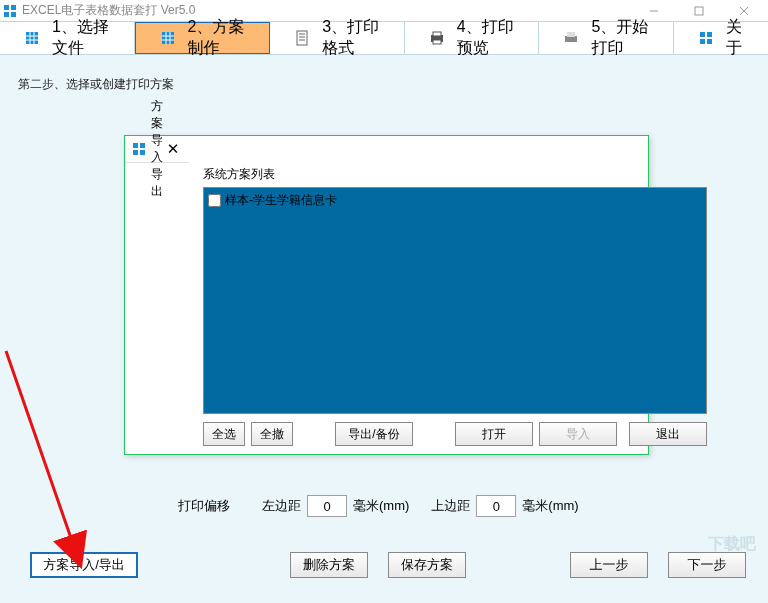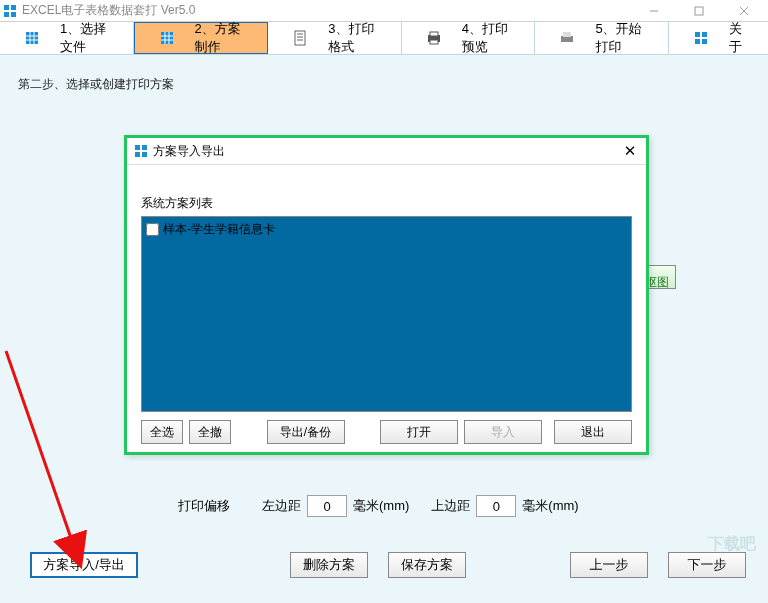--- a/index.html
+++ b/index.html
@@ -40,22 +40,22 @@
       border-bottom: 1px solid #c0d8e0;
       display: flex;
       align-items: stretch;
     }
     .tool-btn {
       display: flex;
       align-items: center;
       padding: 0 24px;
       border-right: 1px solid #c0d8e0;
       cursor: pointer;
-      gap: 20px;
-      font-size: 13px;
+      gap: 12px;
+      font-size: 16px;
     }
     .tool-btn.active {
       border: 1px solid #1a6eb8;
       background: #fdba74;
     }
     .tool-icon {
       width: 18px; height: 18px;
       display: inline-flex; align-items: center; justify-content: center;
     }
     .page-body {
@@ -104,23 +104,23 @@
       background: #fff;
       min-width: 108px;
     }
     .bottom-bar .spacer { flex: 1; }
     .bottom-group { display: flex; gap: 20px; margin-left: 32px; }
     .dialog {
       position: absolute;
       top: 135px; left: 124px;
       width: 525px; height: 320px;
       background: #fff;
-      border: 3px solid #22c55e;
+      border: 1px solid #22c55e;
       box-shadow: 2px 2px 6px rgba(0,0,0,0.15);
-      display: flex; flex-direction: column;
+      display: flex; flex-direction: row;
     }
     .dialog-title {
       height: 27px;
       display: flex; align-items: center;
       padding: 0 6px;
       border-bottom: 1px solid #e0e0e0;
       font-size: 12px;
     }
     .dialog-close {
       width: 20px; height: 20px;

